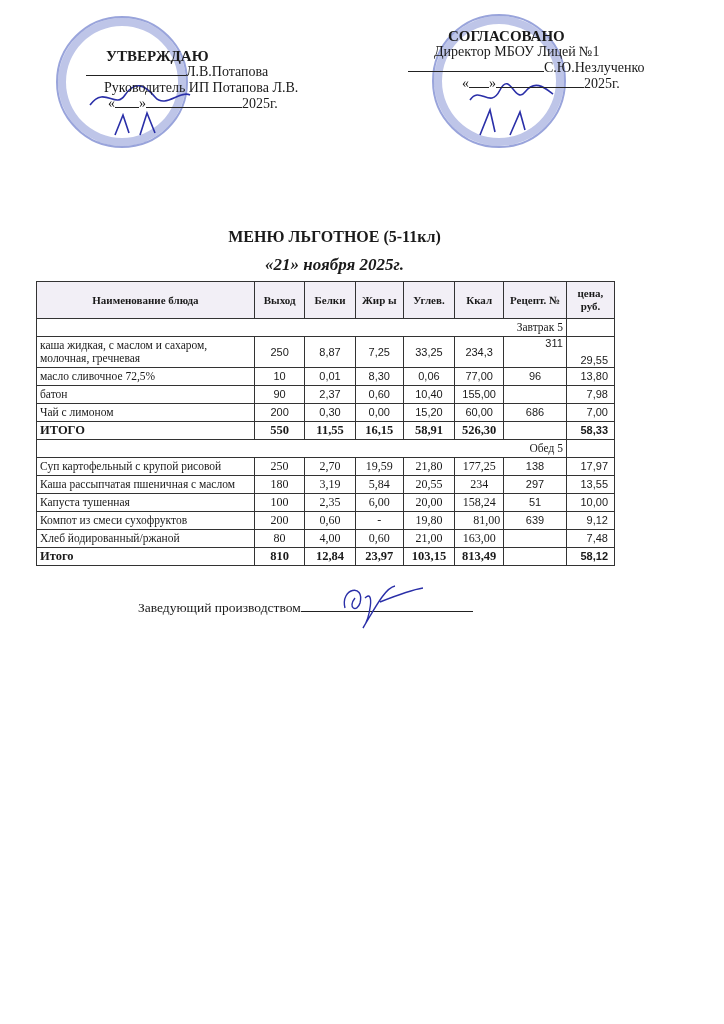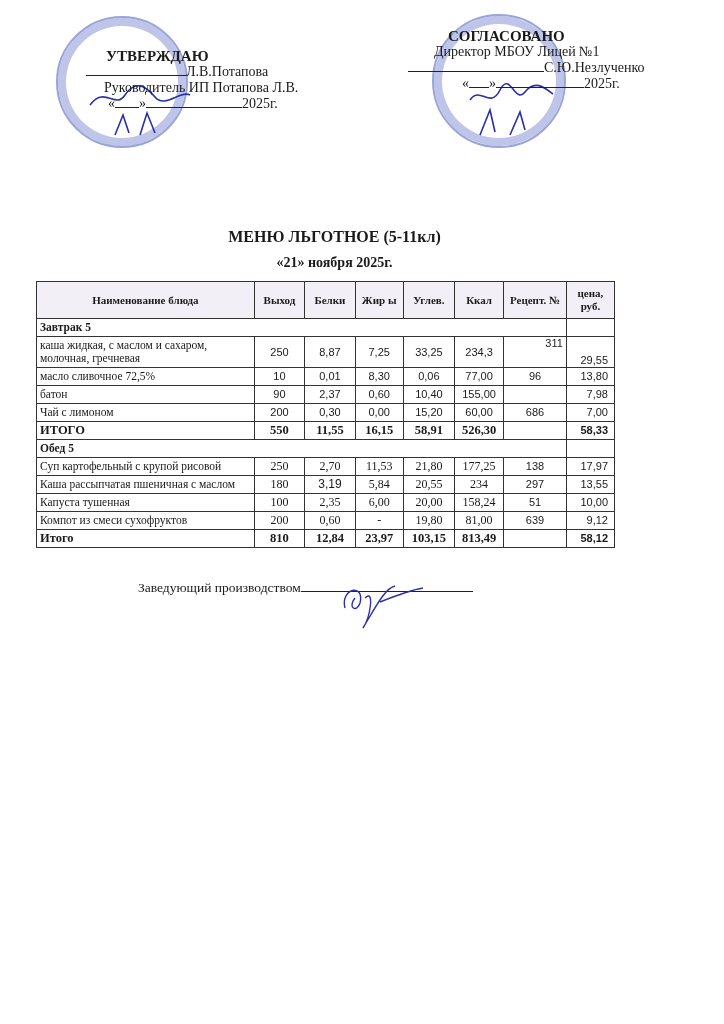--- a/index.html
+++ b/index.html
@@ -12,23 +12,23 @@
   .uline { display:inline-block; border-bottom:1px solid #222; }
   .sig { position:absolute; }
   .title { position:absolute; left:0; width:637px; text-align:center; font-weight:bold;margin-left:16px; }
   table.menu { position:absolute; left:36px; top:281px; border-collapse:collapse; width:579px;
                font-size:11.5px; }
   table.menu td, table.menu th { border:1px solid #333; padding:0 3px; height:17px; line-height:13px; }
   table.menu th { background:#f2eff6; font-weight:bold; font-size:11px; height:36px; text-align:center; }
   .num { text-align:center; font-family:"Liberation Sans", sans-serif; font-size:11px; }
   .price { text-align:right; font-family:"Liberation Sans", sans-serif; font-size:11px; padding-right:6px !important; }
   .bold td { font-weight:bold; }
-  .section td.sec-label { text-align:left; font-weight:bold; height:15px; }
+  .section td.sec-label { text-align:right; font-weight:normal; height:15px; }
   .name { text-align:left; }
-  .footer { position:absolute; left:138px; top:580px; font-size:13.5px; }
+  .footer { position:absolute; left:138px; top:600px; font-size:13.5px; }
 </style>
 </head>
 <body>
 
 <div class="stamp" style="left:56px; top:16px; width:128px; height:128px;"></div>
 <svg class="sig" style="left:85px;top:75px" width="110" height="70" viewBox="0 0 110 70">
   <path d="M5 30 C20 10, 30 35, 40 20 S 60 10, 70 22 S 95 15, 105 20" fill="none" stroke="#2a2fa8" stroke-width="1.6"></path>
   <path d="M30 60 L38 40 L44 58 M55 60 L62 38 L70 58" fill="none" stroke="#2a2fa8" stroke-width="1.6"></path>
 </svg>
 
@@ -54,21 +54,21 @@
   <div style="padding-left:26px;">Директор МБОУ Лицей №1</div>
   <div>
     <span class="uline" style="width:136px;"></span><span>С.Ю.Незлученко</span>
   </div>
   <div>
     <span style="padding-left:54px;">«</span><span class="uline" style="width:20px;"></span><span>»</span><span class="uline" style="width:88px;"></span><span>2025г.</span>
   </div>
 </div>
 
 <div class="title" style="top:228px; font-size:16px;">МЕНЮ ЛЬГОТНОЕ (5-11кл)</div>
-<div class="title" style="top:255px; font-size:14px;">«21» ноября 2025г.</div>
+<div class="title" style="top:255px; font-size:17px;font-style:italic;">«21» ноября 2025г.</div>
 
 <table class="menu">
   <colgroup>
     <col style="width:269px">
       <col style="width:55px">
       <col style="width:55px">
       <col style="width:53px">
     <col style="width:55px">
       <col style="width:52px">
       <col style="width:70px">
@@ -144,30 +144,30 @@
     </tr>
 
     <tr class="section">
       <td class="sec-label" colspan="7">Обед 5</td>
       <td></td>
     </tr>
     <tr>
       <td class="name">Суп картофельный с крупой рисовой</td>
       <td class="num" style="font-family:'Liberation Serif',serif;font-size:12px;">250</td>
       <td class="num" style="font-family:'Liberation Serif',serif;font-size:12px;">2,70</td>
-      <td class="num" style="font-family:'Liberation Serif',serif;font-size:12px;">11,53</td>
+      <td class="num" style="font-family:'Liberation Serif',serif;font-size:12px;">19,59</td>
       <td class="num" style="font-family:'Liberation Serif',serif;font-size:12px;">21,80</td>
       <td class="num" style="font-family:'Liberation Serif',serif;font-size:12px;">177,25</td>
       <td class="num">138</td>
       <td class="price">17,97</td>
     </tr>
     <tr>
       <td class="name">Каша рассыпчатая пшеничная с маслом</td>
       <td class="num" style="font-family:'Liberation Serif',serif;font-size:12px;">180</td>
-      <td class="num" style="font-family:Liberation Sans, sans-serif;font-size:12px;">3,19</td>
+      <td class="num" style="font-family:Liberation Serif, serif;font-size:12px;">3,19</td>
       <td class="num" style="font-family:'Liberation Serif',serif;font-size:12px;">5,84</td>
       <td class="num" style="font-family:'Liberation Serif',serif;font-size:12px;">20,55</td>
       <td class="num" style="font-family:'Liberation Serif',serif;font-size:12px;">234</td>
       <td class="num">297</td>
       <td class="price">13,55</td>
     </tr>
     <tr>
       <td class="name">Капуста тушенная</td>
       <td class="num" style="font-family:'Liberation Serif',serif;font-size:12px;">100</td>
       <td class="num" style="font-family:'Liberation Serif',serif;font-size:12px;">2,35</td>
@@ -176,23 +176,33 @@
       <td class="num" style="font-family:'Liberation Serif',serif;font-size:12px;">158,24</td>
       <td class="num">51</td>
       <td class="price">10,00</td>
     </tr>
     <tr>
       <td class="name">Компот из смеси сухофруктов</td>
       <td class="num" style="font-family:'Liberation Serif',serif;font-size:12px;">200</td>
       <td class="num" style="font-family:'Liberation Serif',serif;font-size:12px;">0,60</td>
       <td class="num" style="font-family:'Liberation Serif',serif;font-size:12px;">-</td>
       <td class="num" style="font-family:'Liberation Serif',serif;font-size:12px;">19,80</td>
-      <td class="num" style="font-family:'Liberation Serif',serif;font-size:12px;">81,00</td>
+      <td class="num" style="font-family:'Liberation Serif',serif;font-size:12px;text-align:right;">81,00</td>
       <td class="num">639</td>
       <td class="price">9,12</td>
+    </tr>
+    <tr>
+      <td class="name">Хлеб йодированный/ржаной</td>
+      <td class="num" style="font-family:'Liberation Serif',serif;font-size:12px;">80</td>
+      <td class="num" style="font-family:'Liberation Serif',serif;font-size:12px;">4,00</td>
+      <td class="num" style="font-family:'Liberation Serif',serif;font-size:12px;">0,60</td>
+      <td class="num" style="font-family:'Liberation Serif',serif;font-size:12px;">21,00</td>
+      <td class="num" style="font-family:'Liberation Serif',serif;font-size:12px;">163,00</td>
+      <td class="num"></td>
+      <td class="price">7,48</td>
     </tr>
     <tr class="bold">
       <td class="name" style="font-size:12.5px;">Итого</td>
       <td class="num" style="font-family:'Liberation Serif',serif;font-size:12.5px;">810</td>
       <td class="num" style="font-family:'Liberation Serif',serif;font-size:12.5px;">12,84</td>
       <td class="num" style="font-family:'Liberation Serif',serif;font-size:12.5px;margin-top:12px;">23,97</td>
       <td class="num" style="font-family:'Liberation Serif',serif;font-size:12.5px;">103,15</td>
       <td class="num" style="font-family:'Liberation Serif',serif;font-size:12.5px;">813,49</td>
       <td class="num"></td>
       <td class="price">58,12</td>

